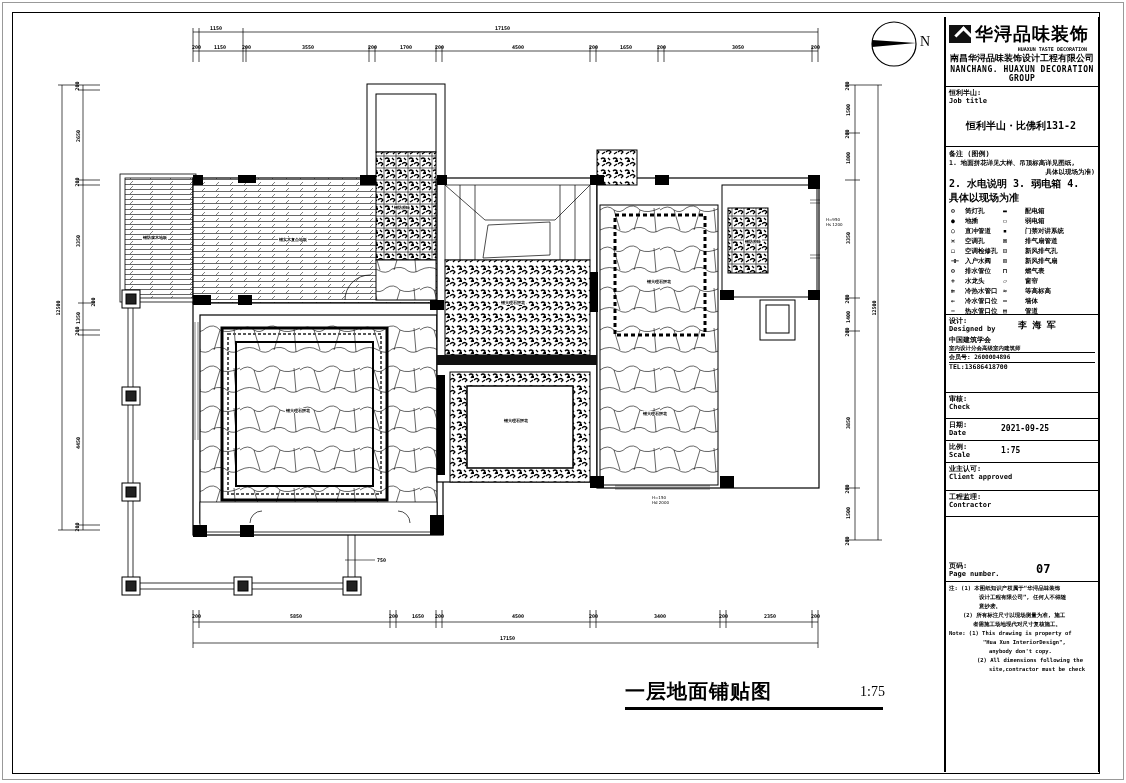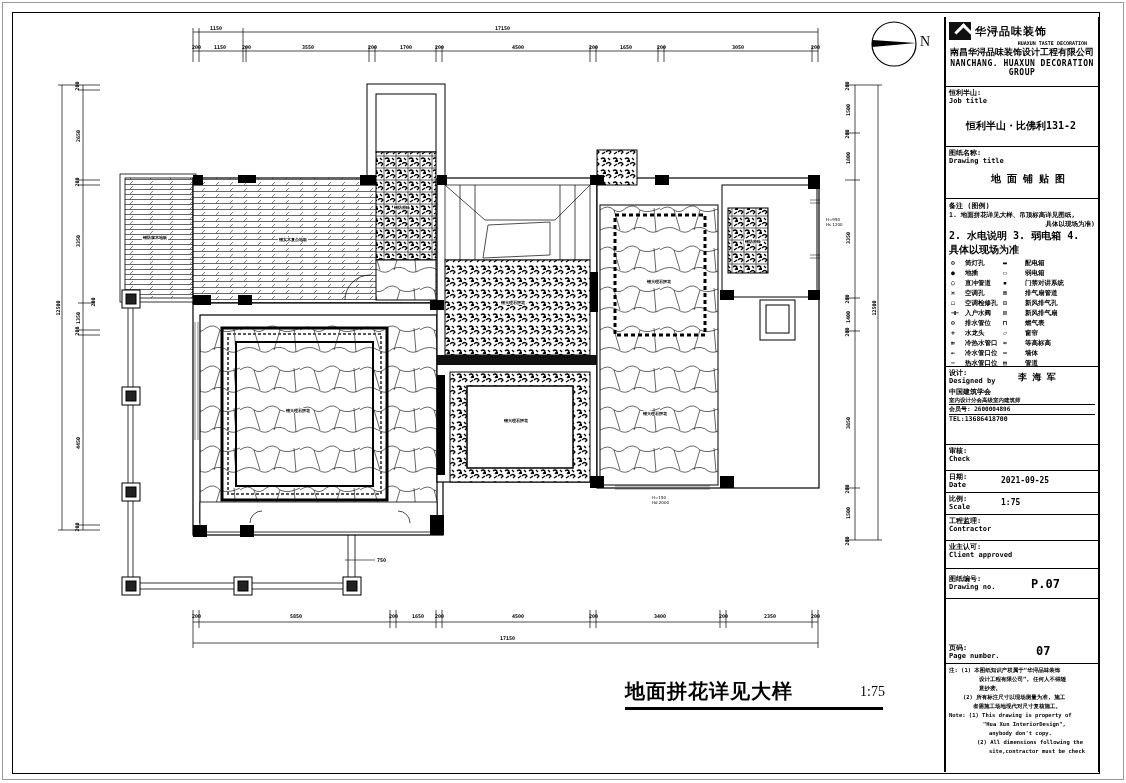--- a/index.html
+++ b/index.html
@@ -8,21 +8,21 @@
   .outer-line{position:absolute;left:2px;top:2px;width:1122px;height:778px;border:1px solid #999;box-sizing:border-box;}
   #plan{position:absolute;left:0;top:0;}
   .tb{position:absolute;left:944px;top:17px;width:156px;height:755px;border-left:2px solid #000;border-right:2px solid #000;box-sizing:border-box;font-family:"DejaVu Sans Mono",monospace;font-weight:bold;font-size:7px;}
   .tb .cell{border-bottom:1px solid #000;position:relative;box-sizing:border-box;padding:2px 3px;}
   .tb .lbl{display:block;line-height:8px;}
   .tb .val{position:absolute;font-size:10px;}
   .tb .center{text-align:left;}
   .logo-row{display:flex;align-items:center;gap:4px;padding-top:3px;}
   .logo-k{width:22px;height:18px;background:#111;position:relative;}
   .logo-k:after{content:"";position:absolute;left:8px;top:4px;width:10px;height:10px;border-left:3px solid #fff;border-top:3px solid #fff;transform:rotate(45deg);}
-  .logo-cn{font-size:11px;font-weight:bold;letter-spacing:1px;font-family:"DejaVu Sans",sans-serif;}
+  .logo-cn{font-size:18px;font-weight:bold;letter-spacing:1px;font-family:"DejaVu Sans",sans-serif;}
   .logo-en{font-size:5px;text-align:right;padding-right:8px;}
   .company-cn{font-size:9px;text-align:center;font-family:"DejaVu Sans",sans-serif;}
   .company-en{font-size:8px;text-align:center;letter-spacing:0.5px;}
   .legend-grid{display:grid;grid-template-columns:14px 38px 22px 1fr;row-gap:1px;font-size:6.5px;padding:0 2px;}
   .legend-grid span{line-height:9px;white-space:nowrap;overflow:hidden;}
   .title-block{position:absolute;left:625px;top:678px;}
   .title-cn{font-family:"DejaVu Sans",sans-serif;font-size:20px;font-weight:bold;letter-spacing:1px;}
   .title-scale{position:absolute;left:235px;top:6px;font-family:"Liberation Serif",serif;font-size:14px;white-space:nowrap;}
   .title-bar{position:absolute;left:0;top:29px;width:258px;height:3px;background:#000;}
   .dim{position:absolute;font-family:"DejaVu Sans Mono",monospace;font-size:5px;font-weight:bold;white-space:nowrap;}
@@ -319,44 +319,39 @@
 <div class="note" style="left:826px;top:217px;">
   <div>H=950</div>
   <div>Hs 1200</div>
 </div>
 <div class="note" style="left:652px;top:495px;">
   <div>H=150</div>
   <div>Hd 2000</div>
 </div>
 
 <div class="title-block">
-  <span class="title-cn">地面拼花详见大样</span>
+  <span class="title-cn">一层地面铺贴图</span>
   <span class="title-scale">1:75</span>
   <div class="title-bar"></div>
 </div>
 
 <div class="tb">
   <div class="cell" style="height:70px;">
     <div class="logo-row">
       <div class="logo-k"></div>
       <span class="logo-cn">华浔品味装饰</span>
     </div>
     <div class="logo-en">HUAXUN TASTE DECORATION</div>
     <div class="company-cn">南昌华浔品味装饰设计工程有限公司</div>
     <div class="company-en">NANCHANG. HUAXUN DECORATION GROUP</div>
   </div>
   <div class="cell" style="height:60px;">
     <span class="lbl">恒利半山:</span>
     <span class="lbl">Job title</span>
     <span class="val" style="left:20px;top:32px;">恒利半山・比佛利131-2</span>
-  </div>
-  <div class="cell" style="height:52px;">
-    <span class="lbl">图纸名称:</span>
-    <span class="lbl">Drawing title</span>
-    <span class="val" style="left:45px;top:25px;">地 面 铺 贴 图</span>
   </div>
   <div class="cell" style="height:168px;">
     <div class="center">备注 (图例)</div>
     <div style="font-size:6.5px;">1. 地面拼花详见大样、吊顶标高详见图纸,</div>
     <div style="font-size:6.5px;text-align:right;">具体以现场为准)</div>
     <div style="font-size:10px;margin-bottom:2px;">2. 水电说明 3. 弱电箱 4. 具体以现场为准</div>
     <div class="legend-grid">
       <span>⊙</span>
         <span>筒灯孔</span>
         <span>▬</span>
@@ -419,32 +414,27 @@
   <div class="cell" style="height:22px;">
     <span class="lbl">日期:</span>
     <span class="lbl">Date</span>
     <span class="val" style="left:55px;top:5px;font-size:8px;">2021-09-25</span>
   </div>
   <div class="cell" style="height:22px;">
     <span class="lbl">比例:</span>
     <span class="lbl">Scale</span>
     <span class="val" style="left:55px;top:5px;font-size:8px;">1:75</span>
   </div>
+  <div class="cell" style="height:28px;">
+    <span class="lbl">业主认可:</span>
+    <span class="lbl">Client approved</span>
+  </div>
   <div class="cell" style="height:26px;">
     <span class="lbl">工程监理:</span>
     <span class="lbl">Contractor</span>
-  </div>
-  <div class="cell" style="height:28px;">
-    <span class="lbl">业主认可:</span>
-    <span class="lbl">Client approved</span>
-  </div>
-  <div class="cell" style="height:30px;">
-    <span class="lbl" style="margin-top:4px;">图纸编号:</span>
-    <span class="lbl">Drawing no.</span>
-    <span class="val" style="left:85px;top:8px;font-size:12px;">P.07</span>
   </div>
   <div class="cell" style="height:24px;margin-top:41px;">
     <span class="lbl" style="margin-top:2px;">页码:</span>
     <span class="lbl">Page number.</span>
     <span class="val" style="left:90px;top:4px;font-size:12px;">07</span>
   </div>
   <div style="padding:2px 3px;font-size:5.5px;line-height:9px;">
     <div>注: (1) 本图纸知识产权属于“华浔品味装饰</div>
     <div style="padding-left:30px;">设计工程有限公司”, 任何人不得随</div>
     <div style="padding-left:30px;">意抄袭。</div>

